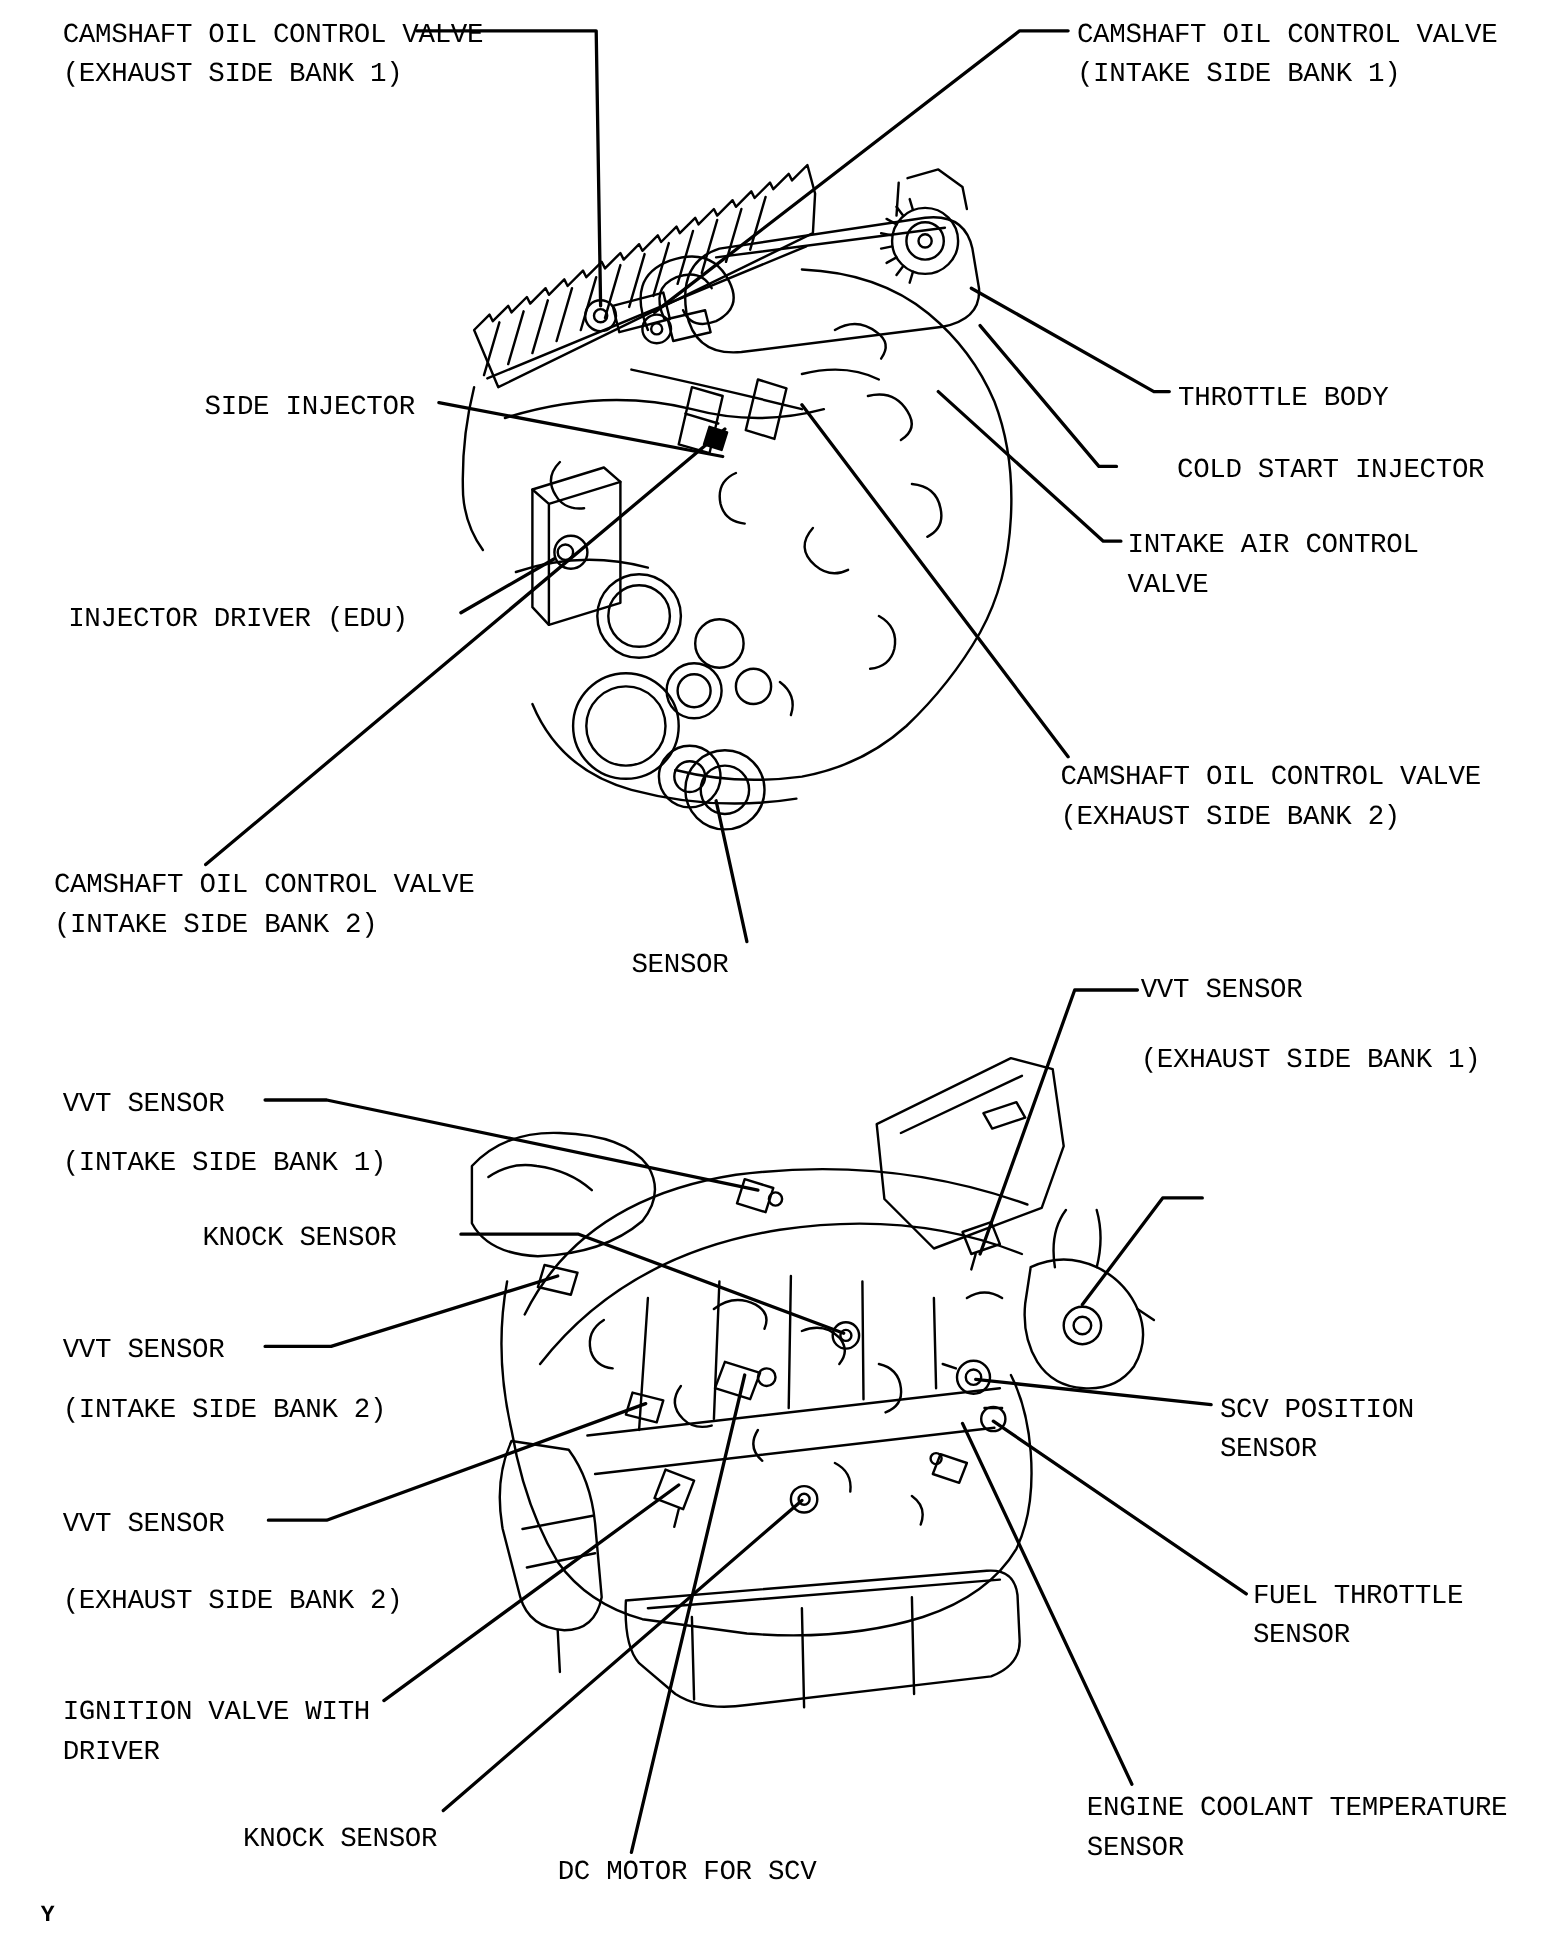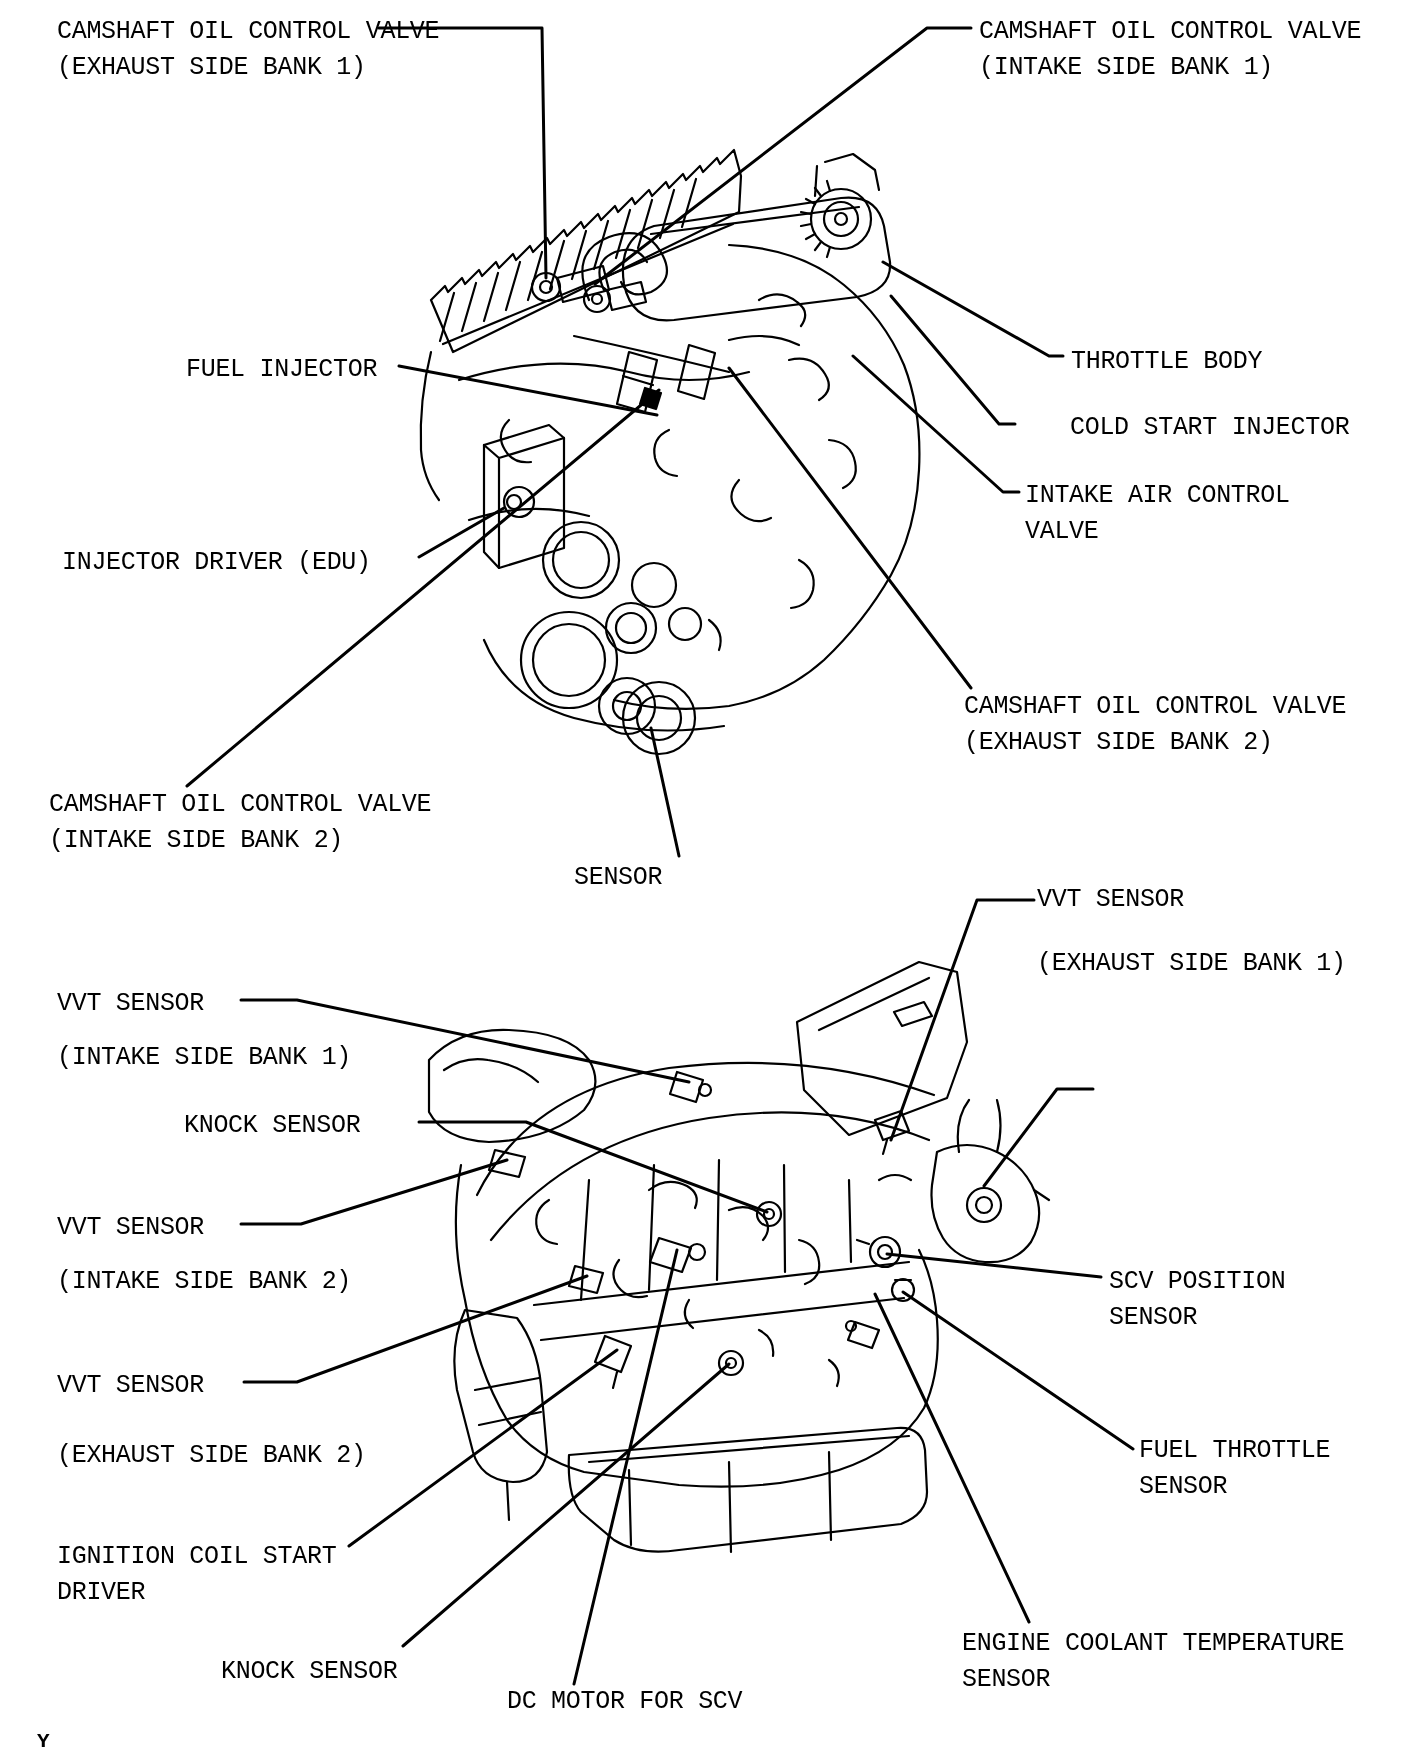--- a/index.html
+++ b/index.html
@@ -185,21 +185,21 @@
 
   <div class="lbl" style="left:28px;top:14px">
     <div>CAMSHAFT OIL CONTROL VALVE</div>
     <div>(EXHAUST SIDE BANK 1)</div>
   </div>
   <div class="lbl" style="left:950px;top:14px">
     <div>CAMSHAFT OIL CONTROL VALVE</div>
     <div>(INTAKE SIDE BANK 1)</div>
   </div>
   <div class="lbl" style="left:157px;top:352px">
-    <div>FUEL INJECTOR</div>
+    <div>SIDE INJECTOR</div>
   </div>
   <div class="lbl" style="left:1042px;top:344px">
     <div>THROTTLE BODY</div>
   </div>
   <div class="lbl" style="left:1041px;top:410px">
     <div>COLD START INJECTOR</div>
   </div>
   <div class="lbl" style="left:33px;top:545px">
     <div>INJECTOR DRIVER (EDU)</div>
   </div>
@@ -240,28 +240,28 @@
   </div>
   <div class="lbl" style="left:28px;top:1368px">
     <div>VVT SENSOR</div>
     <div class="gap34">(EXHAUST SIDE BANK 2)</div>
   </div>
   <div class="lbl" style="left:1110px;top:1433px">
     <div>FUEL THROTTLE</div>
     <div>SENSOR</div>
   </div>
   <div class="lbl" style="left:28px;top:1539px">
-    <div>IGNITION COIL START</div>
+    <div>IGNITION VALVE WITH</div>
     <div>DRIVER</div>
   </div>
   <div class="lbl" style="left:192px;top:1654px">
     <div>KNOCK SENSOR</div>
   </div>
   <div class="lbl" style="left:478px;top:1684px">
     <div>DC MOTOR FOR SCV</div>
   </div>
-  <div class="lbl" style="left:933px;top:1626px">
+  <div class="lbl" style="left:959px;top:1626px">
     <div>ENGINE COOLANT TEMPERATURE</div>
     <div>SENSOR</div>
   </div>
 
   <div class="corner" style="left:8px;top:1730px">Y</div>
 </div>
 
 </body></html>

